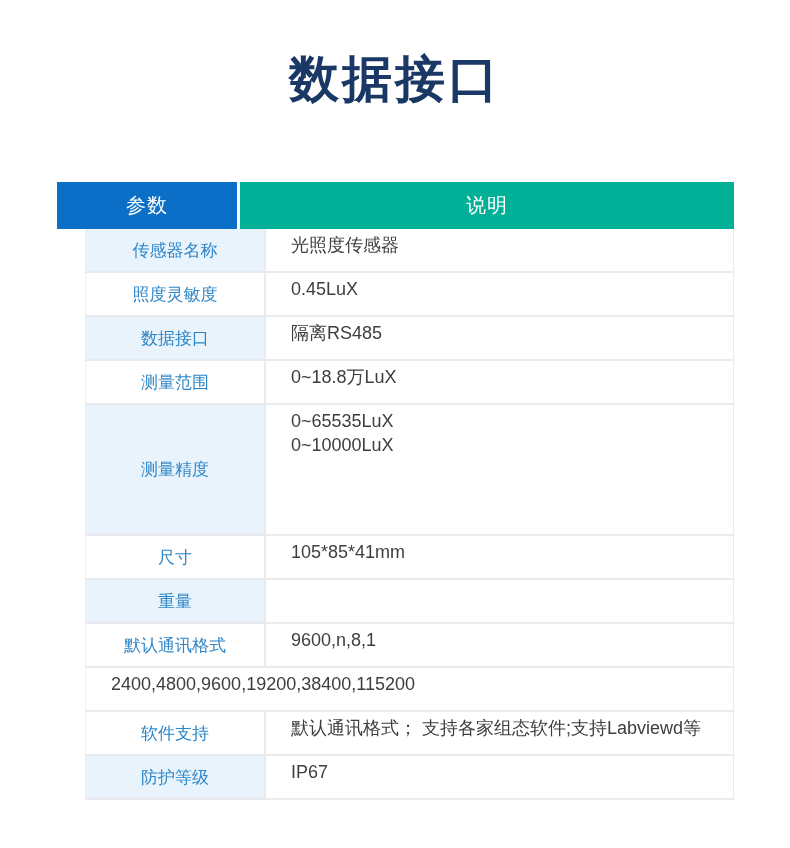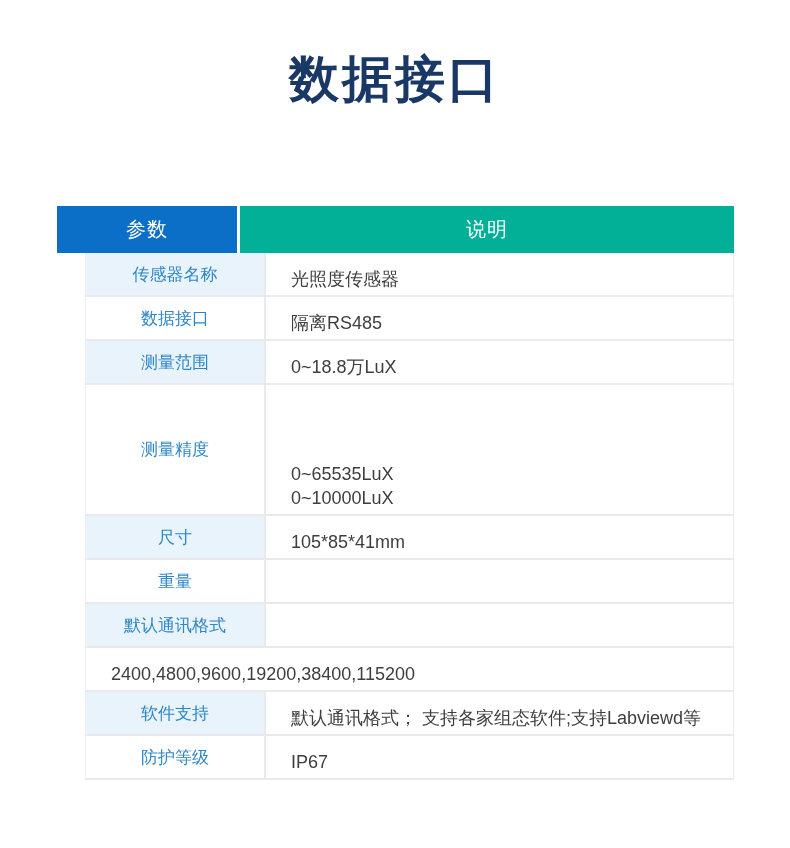--- a/index.html
+++ b/index.html
@@ -15,21 +15,21 @@
     margin-top: 46px;
     text-align: center;
     font-size: 50px;
     font-weight: 800;
     letter-spacing: 3px;
     color: #1a3866;
   }
 
   .spec-table {
     position: absolute;
-    left: 57px; top: 160px;
+    left: 57px; top: 136px;
     width: 677px;
   }
 
   
   .thead { display: flex; height: 47px; }
   .th {
     display: flex; align-items: center; justify-content: center;
     color: #ffffff; font-size: 20px; letter-spacing: 1px;
   }
   .th-param { width: 180px; background: #0b6ec7; margin-right: 3px; }
@@ -50,21 +50,21 @@
     width: 180px;
     display: flex; align-items: center; justify-content: center;
     font-size: 17px;
     color: #2e86c8;
     border-right: 2px solid #e9e9ee;
     text-align: center;
   }
   .tbody .row:nth-child(odd) .cell-label { background: #e8f3fc; }
   .cell-value {
     flex: 1;
-    display: flex; flex-direction: column; justify-content: flex-end;
+    display: flex; flex-direction: column; justify-content: flex-start;
     padding: 4px 10px 4px 25px;
     font-size: 18px;
     color: #3e3e40;
   }
   .cell-value .val-line { line-height: 24px; }
 </style>
 </head>
 <body>
 
 <div class="page">
@@ -80,20 +80,26 @@
 
     <div class="tbody">
 
       <div class="row">
         <div class="cell-label">传感器名称</div>
         <div class="cell-value">
           <div class="val-line">光照度传感器</div>
         </div>
       </div>
 
+      <div class="row">
+        <div class="cell-label">照度灵敏度</div>
+        <div class="cell-value">
+          <div class="val-line">0.45LuX</div>
+        </div>
+      </div>
 
       <div class="row">
         <div class="cell-label">数据接口</div>
         <div class="cell-value">
           <div class="val-line">隔离RS485</div>
         </div>
       </div>
 
       <div class="row">
         <div class="cell-label">测量范围</div>
@@ -116,20 +122,23 @@
           <div class="val-line">105*85*41mm</div>
         </div>
       </div>
 
       <div class="row">
         <div class="cell-label">重量</div>
       </div>
 
       <div class="row">
         <div class="cell-label">默认通讯格式</div>
+        <div class="cell-value">
+          <div class="val-line">9600,n,8,1</div>
+        </div>
       </div>
 
       <div class="row">
         <div class="cell-value">
           <div class="val-line">2400,4800,9600,19200,38400,115200</div>
         </div>
       </div>
 
       <div class="row">
         <div class="cell-label">软件支持</div>

